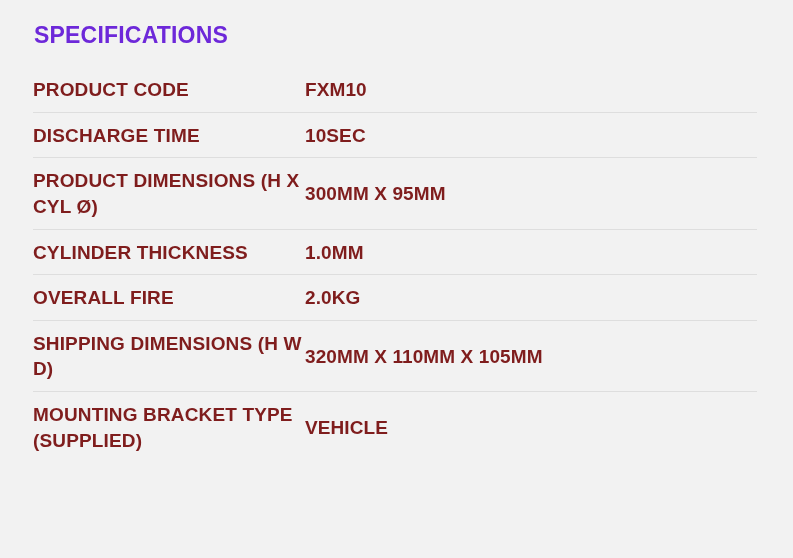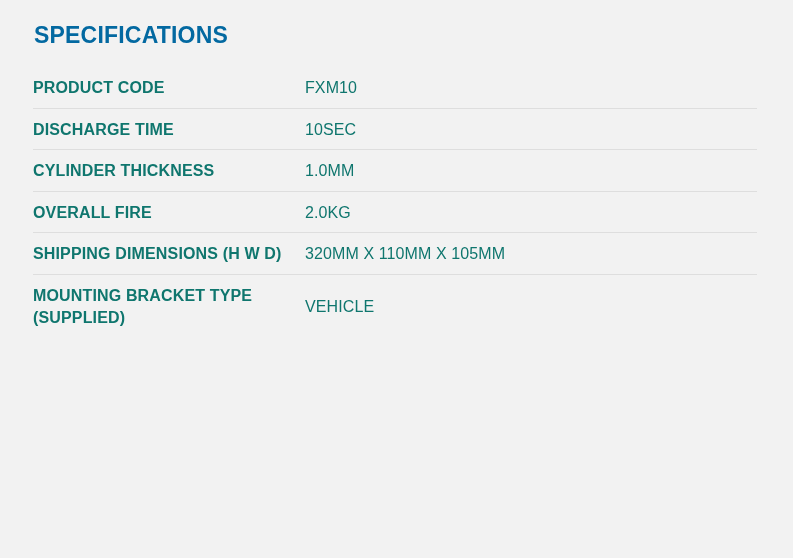--- a/index.html
+++ b/index.html
@@ -18,50 +18,50 @@
     height: 558px;
     box-sizing: border-box;
     padding: 22px 36px 0 33px;
     background: #f2f2f2;
     position: relative;
   }
   .spec-title {
     font-size: 23px;
     font-weight: bold;
     letter-spacing: 0.2px;
-    color: #0369a1;
+    color: #6d28d9;
     margin: 0 0 18px 1px;
     text-transform: uppercase;
   }
   table.spec-table {
     width: 724px;
     border-collapse: collapse;
     table-layout: fixed;
   }
   table.spec-table tr {
     border-bottom: 1px solid #dedede;
   }
   table.spec-table tr:last-child {
     border-bottom: none;
   }
   table.spec-table td {
     padding: 10px 0 9px 0;
     vertical-align: middle;
-    font-size: 16px;
-    color: #0f766e;
+    font-size: 19px;
+    color: #7f1d1d;
   }
   td.spec-label {
     width: 272px;
     font-weight: bold;
     letter-spacing: 0.15px;
     padding-right: 6px;
     line-height: 1.35;
   }
   td.spec-value {
-    font-weight: normal;
+    font-weight: bold;
     color: #2b2b2b;
     letter-spacing: 0.1px;
     line-height: 1.35;
     margin-left: 20px;
   }
 </style>
 </head>
 <body>
 
 <div class="page">
@@ -70,20 +70,24 @@
     <tbody>
       <tr>
         <td class="spec-label">PRODUCT CODE</td>
         <td class="spec-value">FXM10</td>
       </tr>
       <tr>
         <td class="spec-label">DISCHARGE TIME</td>
         <td class="spec-value">10SEC</td>
       </tr>
       <tr>
+        <td class="spec-label">PRODUCT DIMENSIONS (H X CYL Ø)</td>
+        <td class="spec-value">300MM X 95MM</td>
+      </tr>
+      <tr>
         <td class="spec-label">CYLINDER THICKNESS</td>
         <td class="spec-value">1.0MM</td>
       </tr>
       <tr>
         <td class="spec-label">OVERALL FIRE</td>
         <td class="spec-value">2.0KG</td>
       </tr>
       <tr>
         <td class="spec-label">SHIPPING DIMENSIONS (H W D)</td>
         <td class="spec-value">320MM X 110MM X 105MM</td>

